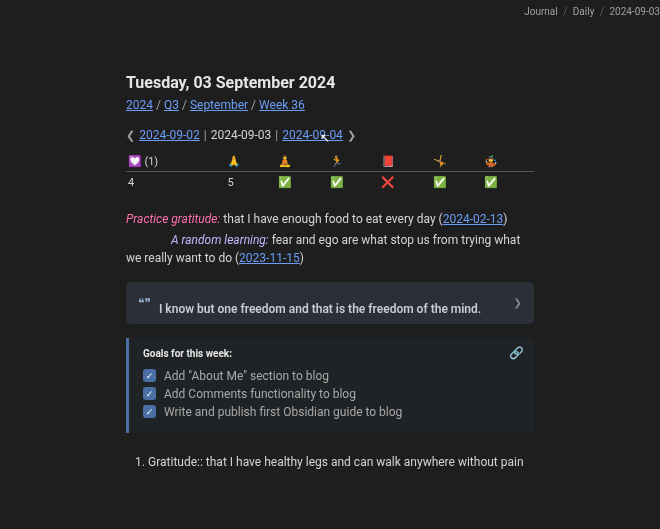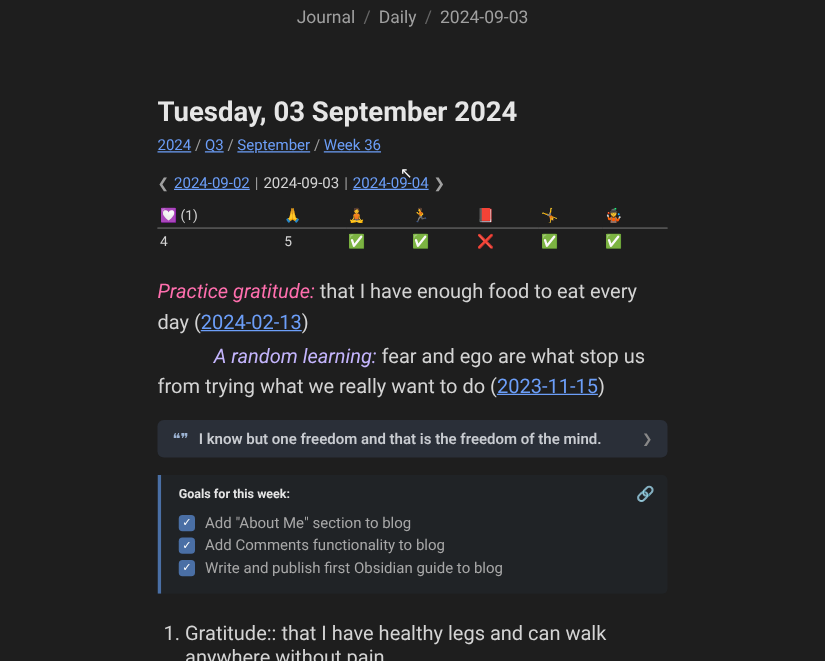--- a/index.html
+++ b/index.html
@@ -7,32 +7,32 @@
     background: #1e1e1e;
     color: #d4d4d4;
     font-family: -apple-system, BlinkMacSystemFont, "Segoe UI", Roboto, Helvetica, Arial, sans-serif;
     font-size: 13px;
     width: 660px;
     height: 529px;
     overflow: hidden;
     position: relative;
   }
   .breadcrumb {
-    text-align: center;
+    text-align: right;
     padding: 6px 0 0 0;
-    font-size: 14px;
+    font-size: 10px;
     color: #a0a0a0;
   }
   .breadcrumb .sep { margin: 0 3px; color: #666; }
   .content {
     padding: 56px 126px 0 126px;
   }
   h1.title {
     color: #e6e6e6;
-    font-size: 22px;
+    font-size: 16px;
     font-weight: 700;
     margin-bottom: 6px;
   }
   .nav-links {
     font-size: 12px;
     margin-bottom: 16px;
   }
   .nav-links a, .link {
     color: #6c9ef8;
     text-decoration: underline;
@@ -62,40 +62,40 @@
   table.habit thead th {
     border-bottom: 1px solid #555;
     font-weight: 400;
   }
   table.habit tbody td {
     padding-top: 4px;
   }
   .check { color: #3fbf3f; }
   .cross { color: #e05050; }
 
-  .gratitude-line { font-size: 16px; line-height: 1.55; margin-bottom: 2px; }
+  .gratitude-line { font-size: 12px; line-height: 1.55; margin-bottom: 2px; }
   .gratitude-line.italic1 .lead { color: #ff6fae; font-style: italic; }
   .gratitude-line.italic2 .lead { color: #c4b5fd; font-style: italic; margin-left: 45px; }
   .paren { color: #d4d4d4; }
 
   .callout-quote {
     background: #2a2f38;
     border-radius: 5px;
     padding: 8px 12px;
     margin: 14px 0;
     font-size: 12px;
     color: #c9ccd1;
     display: flex;
     align-items: center;
     gap: 8px;
     cursor: pointer;
   }
   .callout-quote .qicon { font-size: 12px; color: #9db4d4; }
   .callout-quote .chevr { margin-left: auto; color: #888; font-size: 10px; }
-  .callout-quote .qtext { font-weight: 600; }
+  .callout-quote .qtext { font-weight: 600; margin-top: 12px; }
 
   .goals-block {
     border-left: 3px solid #4a6fa5;
     background: rgba(74,111,165,0.06);
     padding: 10px 14px 12px 14px;
     border-radius: 0 4px 4px 0;
     margin-bottom: 20px;
     position: relative;
   }
   .goals-block .link-icon {
@@ -117,21 +117,21 @@
   .goal-item .cb.checked { background: #4a6fa5; }
   .goal-item .cb.unchecked { border: 1.5px solid #666; }
 
   h2.section {
     color: #e6e6e6; font-size: 15px; font-weight: 700;
     margin: 6px 0 10px 0;
   }
   ol.grateful {
     list-style: decimal;
     padding-left: 22px;
-    font-size: 16px;
+    font-size: 12px;
     color: #d4d4d4;
     margin-bottom: 16px;
   }
   ol.grateful li { padding: 2px 0; }
 
   .cursor {
     position: absolute;
     left: 320px; top: 131px;
     font-size: 12px; color: #fff;
     pointer-events: none;

